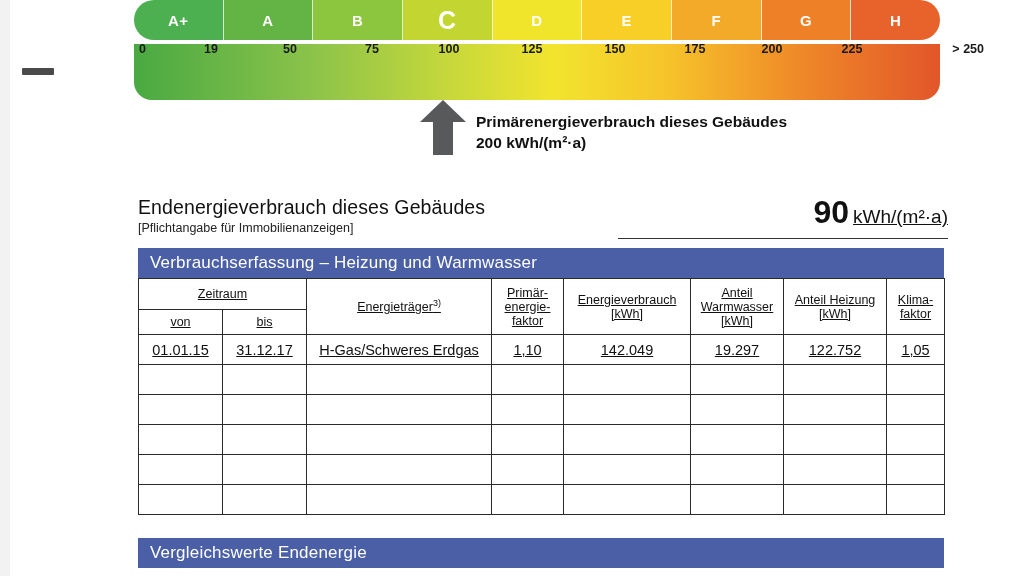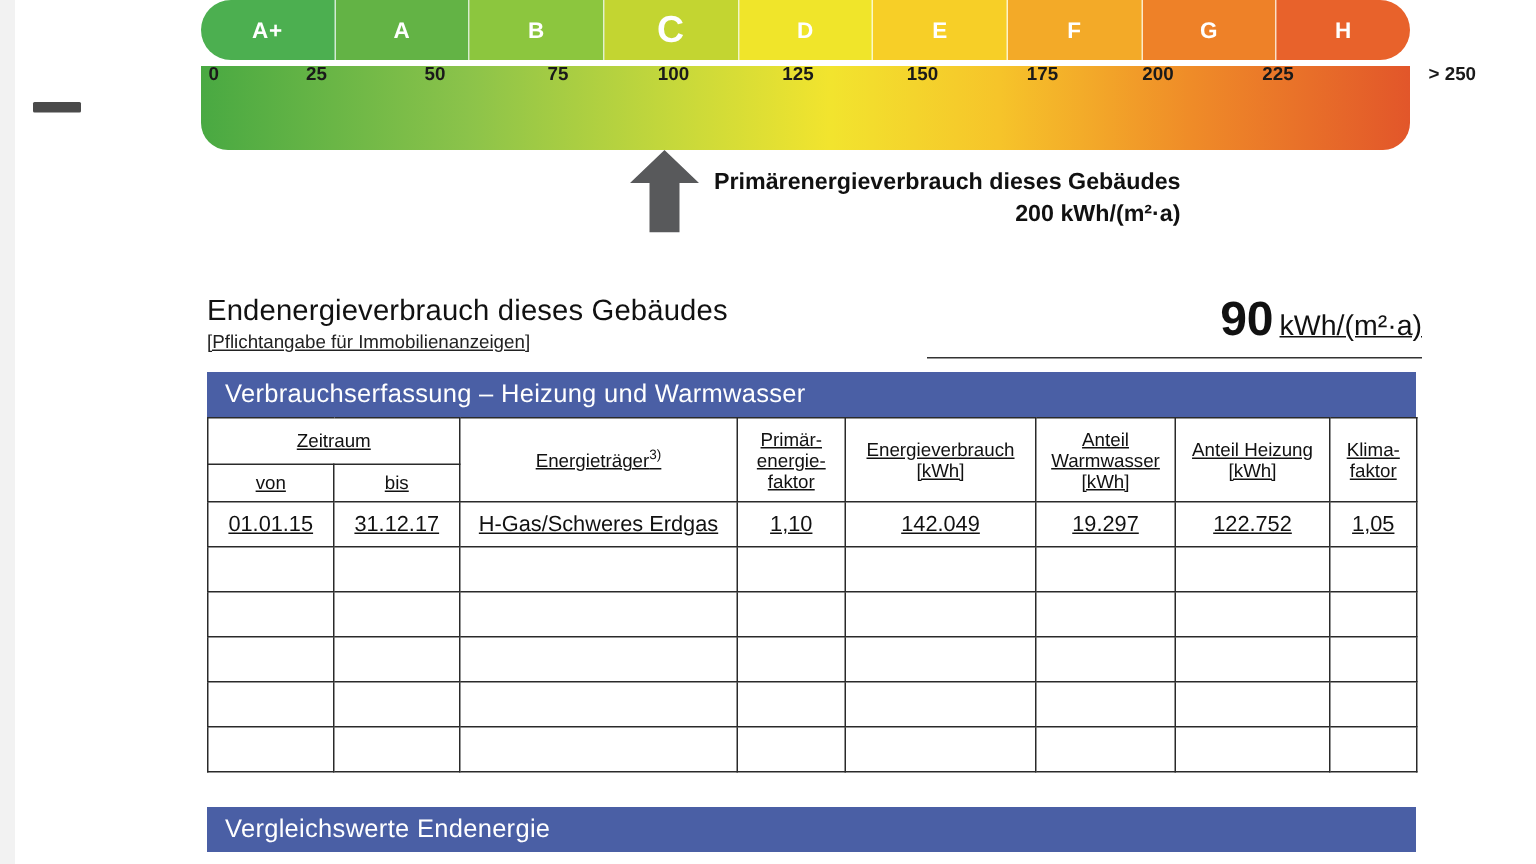--- a/index.html
+++ b/index.html
@@ -102,40 +102,38 @@
   #pointer svg { display: block; }
 
   #pointer-text {
     position: absolute;
     left: 476px;
     top: 112px;
     font-size: 15.5px;
     font-weight: bold;
     color: #111;
     line-height: 1.35;
-    text-align: right;
   }
 
   
   #endenergie {
     position: absolute;
     left: 138px;
     top: 196px;
     width: 810px;
   }
   #end-title {
     font-size: 19.5px;
     color: #111;
     letter-spacing: 0.1px;
   }
   #end-sub {
     font-size: 12.5px;
     color: #222;
     margin-top: 2px;
-    text-decoration: underline;
   }
   #end-value-wrap {
     position: absolute;
     right: 0;
     top: -2px;
     text-align: right;
     white-space: nowrap;
   }
   #end-value {
     font-size: 32px;
@@ -259,21 +257,21 @@
     <div class="scale-cell" style="background:#ee8128">
         <span>G</span>
       </div>
     <div class="scale-cell" style="background:#e8622b">
         <span>H</span>
       </div>
   </div>
 
   <div id="tick-row">
     <span class="tick-label first" style="left:5px">0</span>
-    <span class="tick-label" style="left:77px">25</span>
+    <span class="tick-label" style="left:77px">19</span>
     <span class="tick-label" style="left:156px">50</span>
     <span class="tick-label" style="left:238px">75</span>
     <span class="tick-label" style="left:315px">100</span>
     <span class="tick-label" style="left:398px">125</span>
     <span class="tick-label" style="left:481px">150</span>
     <span class="tick-label" style="left:561px">175</span>
     <span class="tick-label" style="left:638px">200</span>
     <span class="tick-label" style="left:718px">225</span>
     <span class="tick-label last" style="left:806px">&gt; 250</span>
   </div>

